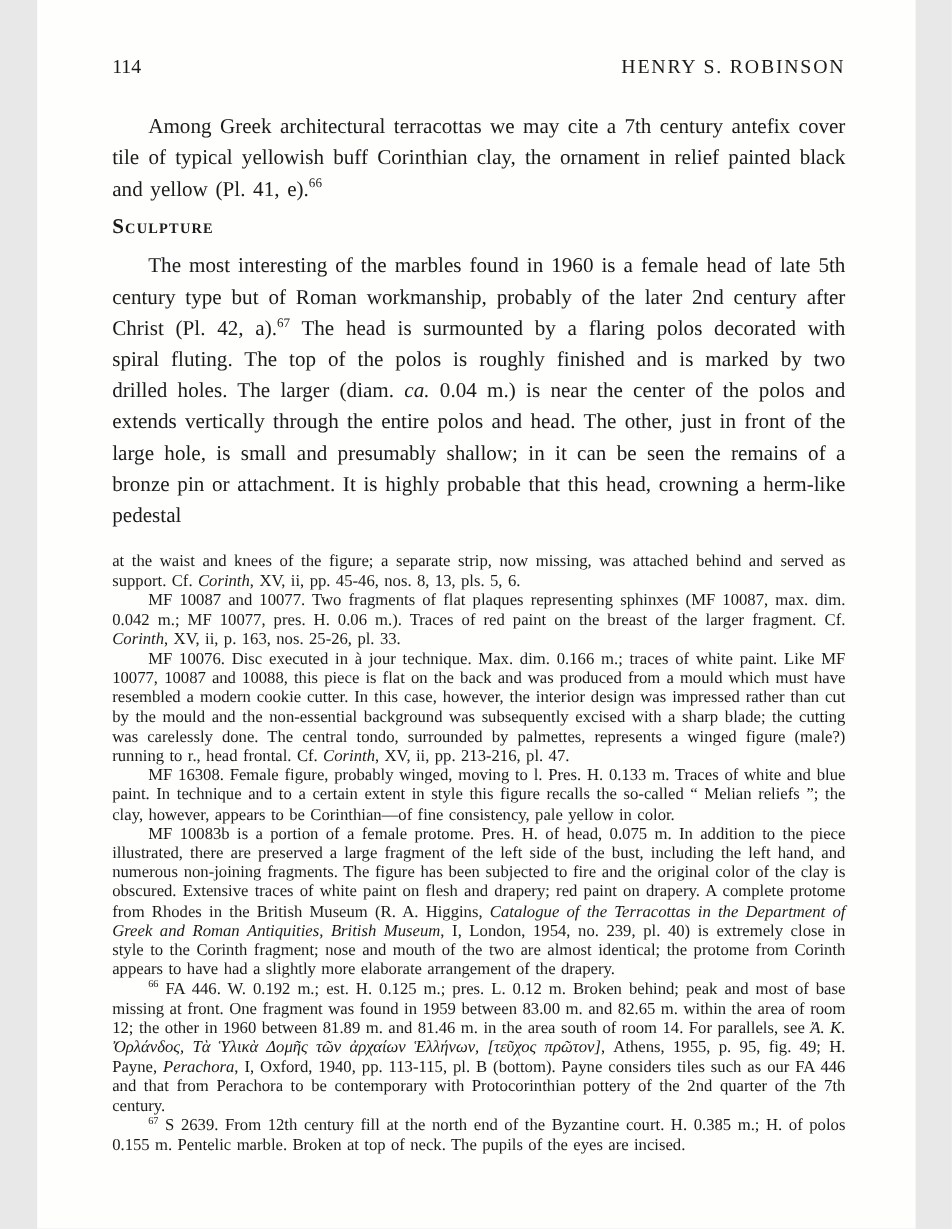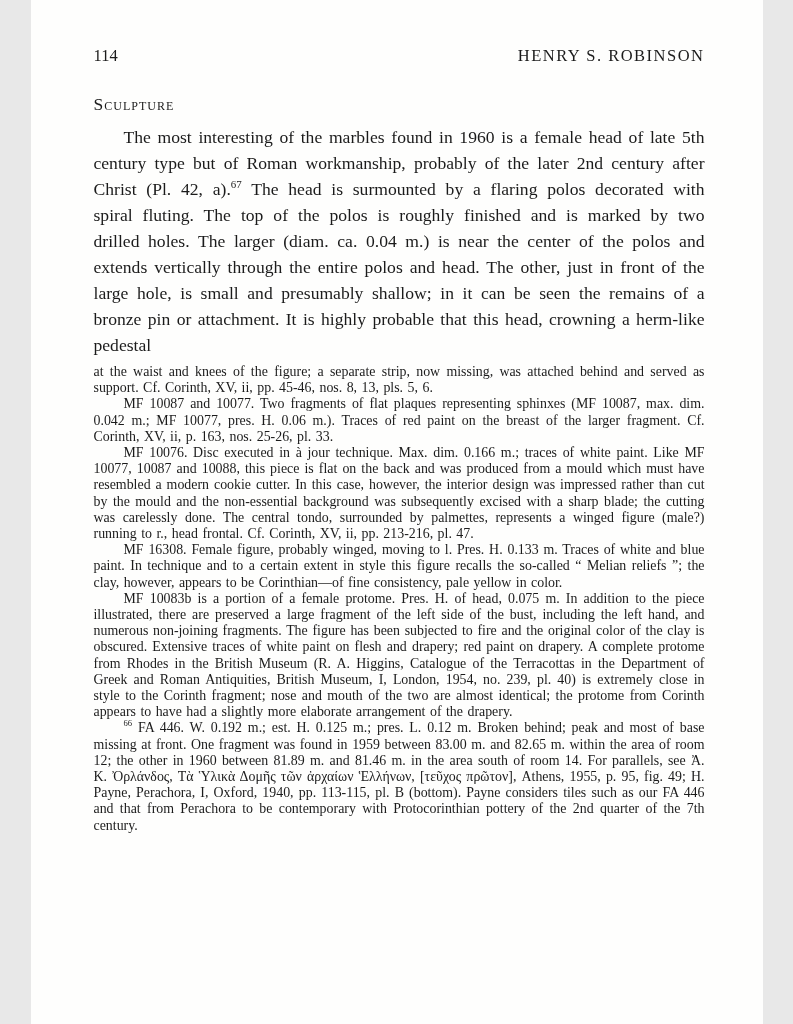--- a/index.html
+++ b/index.html
@@ -36,68 +36,71 @@
     font-size: 17.6px;
     line-height: 26px;
     text-align: justify;
     text-indent: 30px;
     word-spacing: 2px;
   }
   .section-heading {
     font-size: 17.5px;
     font-variant: small-caps;
     letter-spacing: 1px;
-    margin: 26px 0 9px 0;
+    margin: 8px 0 9px 0;
+    font-weight: bold;
   }
   .footnotes {
-    margin-top: 6px;
+    margin-top: 19px;
   }
   .footnotes p {
     margin: 0;
     font-size: 13.9px;
     line-height: 16.2px;
     text-align: justify;
     text-indent: 30px;
     word-spacing: 1px;
   }
   .footnotes p.no-indent { text-indent: 0; }
-  .it { }
+  .it { font-style: italic; }
   .sup {
     font-size: 62%;
     vertical-align: super;
     line-height: 0;
   }
 </style>
 </head>
 <body>
 
 <div class="page">
 
   <div class="running-head">
     <span class="page-num">114</span>
     <div class="head-title">HENRY S. ROBINSON</div>
   </div>
 
   <div class="main-text">
+    <p><span>Among Greek architectural terracottas we may cite a 7th century antefix cover tile of typical yellowish buff Corinthian clay, the ornament in relief painted black and yellow (Pl. 41, e).</span><span class="sup">66</span></p>
 
     <div class="section-heading">Sculpture</div>
 
     <p><span>The most interesting of the marbles found in 1960 is a female head of late 5th century type but of Roman workmanship, probably of the later 2nd century after Christ (Pl. 42, a).</span><span class="sup">67</span><span>  The head is surmounted by a flaring polos decorated with spiral fluting.  The top of the polos is roughly finished and is marked by two drilled holes.  The larger (diam. </span><span class="it">ca.</span><span> 0.04 m.) is near the center of the polos and extends vertically through the entire polos and head.  The other, just in front of the large hole, is small and presumably shallow; in it can be seen the remains of a bronze pin or attachment.  It is highly probable that this head, crowning a herm-like pedestal</span></p>
   </div>
 
   <div class="footnotes">
 
     <p class="no-indent"><span>at the waist and knees of the figure; a separate strip, now missing, was attached behind and served as support.  Cf. </span><span class="it">Corinth</span><span>, XV, ii, pp. 45-46, nos. 8, 13, pls. 5, 6.</span></p>
 
     <p><span>MF 10087 and 10077.  Two fragments of flat plaques representing sphinxes (MF 10087, max. dim. 0.042 m.; MF 10077, pres. H. 0.06 m.).  Traces of red paint on the breast of the larger fragment.  Cf. </span><span class="it">Corinth</span><span>, XV, ii, p. 163, nos. 25-26, pl. 33.</span></p>
 
     <p><span>MF 10076.  Disc executed in à jour technique.  Max. dim. 0.166 m.; traces of white paint. Like MF 10077, 10087 and 10088, this piece is flat on the back and was produced from a mould which must have resembled a modern cookie cutter.  In this case, however, the interior design was impressed rather than cut by the mould and the non-essential background was subsequently excised with a sharp blade; the cutting was carelessly done.  The central tondo, surrounded by palmettes, represents a winged figure (male?) running to r., head frontal.  Cf. </span><span class="it">Corinth</span><span>, XV, ii, pp. 213-216, pl. 47.</span></p>
 
     <p><span>MF 16308.  Female figure, probably winged, moving to l.  Pres. H. 0.133 m.  Traces of white and blue paint.  In technique and to a certain extent in style this figure recalls the so-called “ Melian reliefs ”; the clay, however, appears to be Corinthian—of fine consistency, pale yellow in color.</span></p>
 
     <p><span>MF 10083b is a portion of a female protome.  Pres. H. of head, 0.075 m.  In addition to the piece illustrated, there are preserved a large fragment of the left side of the bust, including the left hand, and numerous non-joining fragments.  The figure has been subjected to fire and the original color of the clay is obscured.  Extensive traces of white paint on flesh and drapery; red paint on drapery.  A complete protome from Rhodes in the British Museum (R. A. Higgins, </span><span class="it">Catalogue of the Terracottas in the Department of Greek and Roman Antiquities, British Museum</span><span>, I, London, 1954, no. 239, pl. 40) is extremely close in style to the Corinth fragment; nose and mouth of the two are almost identical; the protome from Corinth appears to have had a slightly more elaborate arrangement of the drapery.</span></p>
 
     <p><span class="sup">66</span><span> FA 446.  W. 0.192 m.; est. H. 0.125 m.; pres. L. 0.12 m.  Broken behind; peak and most of base missing at front.  One fragment was found in 1959 between 83.00 m. and 82.65 m. within the area of room 12; the other in 1960 between 81.89 m. and 81.46 m. in the area south of room 14. For parallels, see </span><span class="it">Ἀ. Κ. Ὀρλάνδος, Τὰ Ὑλικὰ Δομῆς τῶν ἀρχαίων Ἑλλήνων, [τεῦχος πρῶτον]</span><span>, Athens, 1955, p. 95, fig. 49; H. Payne, </span><span class="it">Perachora</span><span>, I, Oxford, 1940, pp. 113-115, pl. B (bottom).  Payne considers tiles such as our FA 446 and that from Perachora to be contemporary with Protocorinthian pottery of the 2nd quarter of the 7th century.</span></p>
 
+    <p><span class="sup">67</span><span> S 2639.  From 12th century fill at the north end of the Byzantine court.  H. 0.385 m.; H. of polos 0.155 m.  Pentelic marble.  Broken at top of neck.  The pupils of the eyes are incised.</span></p>
 
   </div>
 
 </div>
 
 </body></html>

